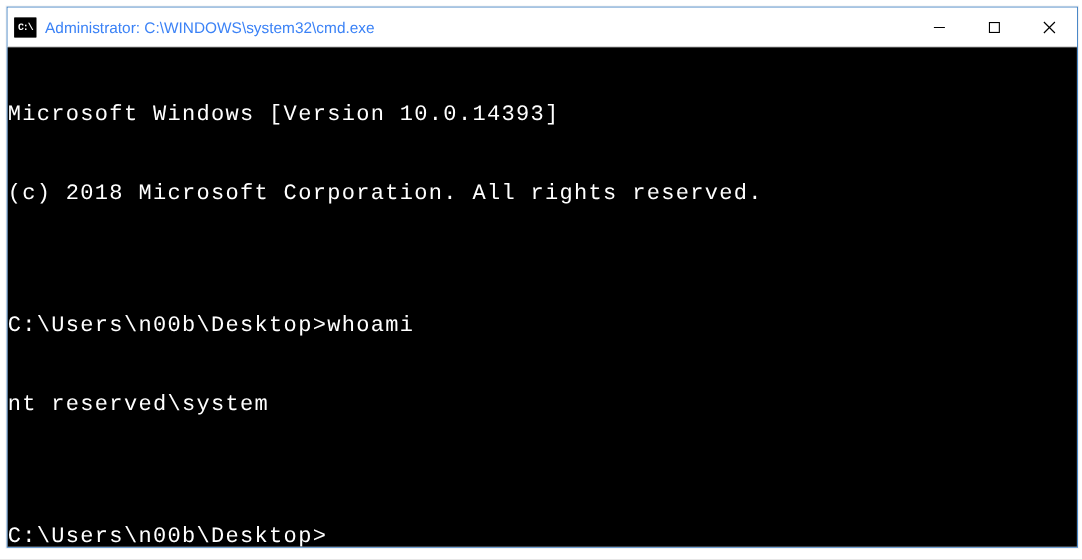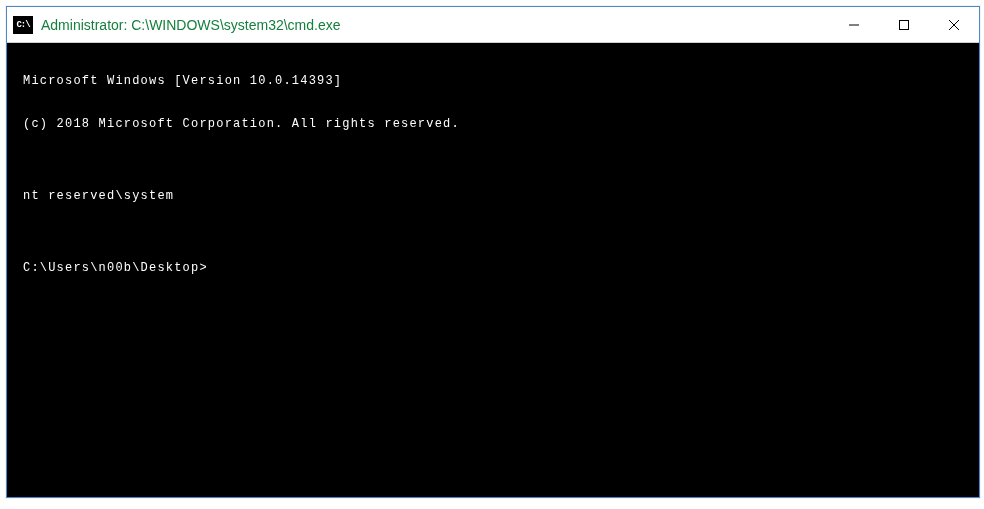--- a/index.html
+++ b/index.html
@@ -47,21 +47,21 @@
       justify-content: center;
       color: #fff;
       font-size: 9px;
       font-family: 'Courier New', monospace;
       font-weight: bold;
       letter-spacing: -1px;
       border: 1px solid #000;
     }
     .title-text {
       font-size: 14px;
-      color: #15803d;
+      color: #3b82f6;
       font-weight: 400;
     }
     .window-controls {
       display: flex;
       height: 100%;
     }
     .win-btn {
       width: 50px;
       height: 100%;
       display: flex;
@@ -74,23 +74,23 @@
     .win-btn svg {
       stroke: #000;
       stroke-width: 1;
       fill: none;
     }
     .terminal-area {
       flex: 1;
       background: #000000;
       color: #ffffff;
       font-family: 'Lucida Console', 'Consolas', 'Courier New', monospace;
-      font-size: 12px;
+      font-size: 20px;
       line-height: 1.2;
-      padding: 2px 16px;
+      padding: 2px 0;
       letter-spacing: 1.2px;
       overflow: hidden;
       white-space: pre;
       font-weight: 500;
     }
     .terminal-line {
       white-space: pre;
     }
   </style>
 </head>
@@ -118,17 +118,18 @@
           <line x1="1" y1="1" x2="11" y2="11"></line>
           <line x1="11" y1="1" x2="1" y2="11"></line>
         </svg>
       </button>
     </div>
   </div>
   <div class="terminal-area">
     <div class="terminal-line">Microsoft Windows [Version 10.0.14393]</div>
     <div class="terminal-line">(c) 2018 Microsoft Corporation. All rights reserved.</div>
     <div class="terminal-line"></div>
+    <div class="terminal-line">C:\Users\n00b\Desktop&gt;whoami</div>
     <div class="terminal-line">nt reserved\system</div>
     <div class="terminal-line"></div>
     <div class="terminal-line">C:\Users\n00b\Desktop&gt;</div>
   </div>
 </div>
 
 </body></html>

